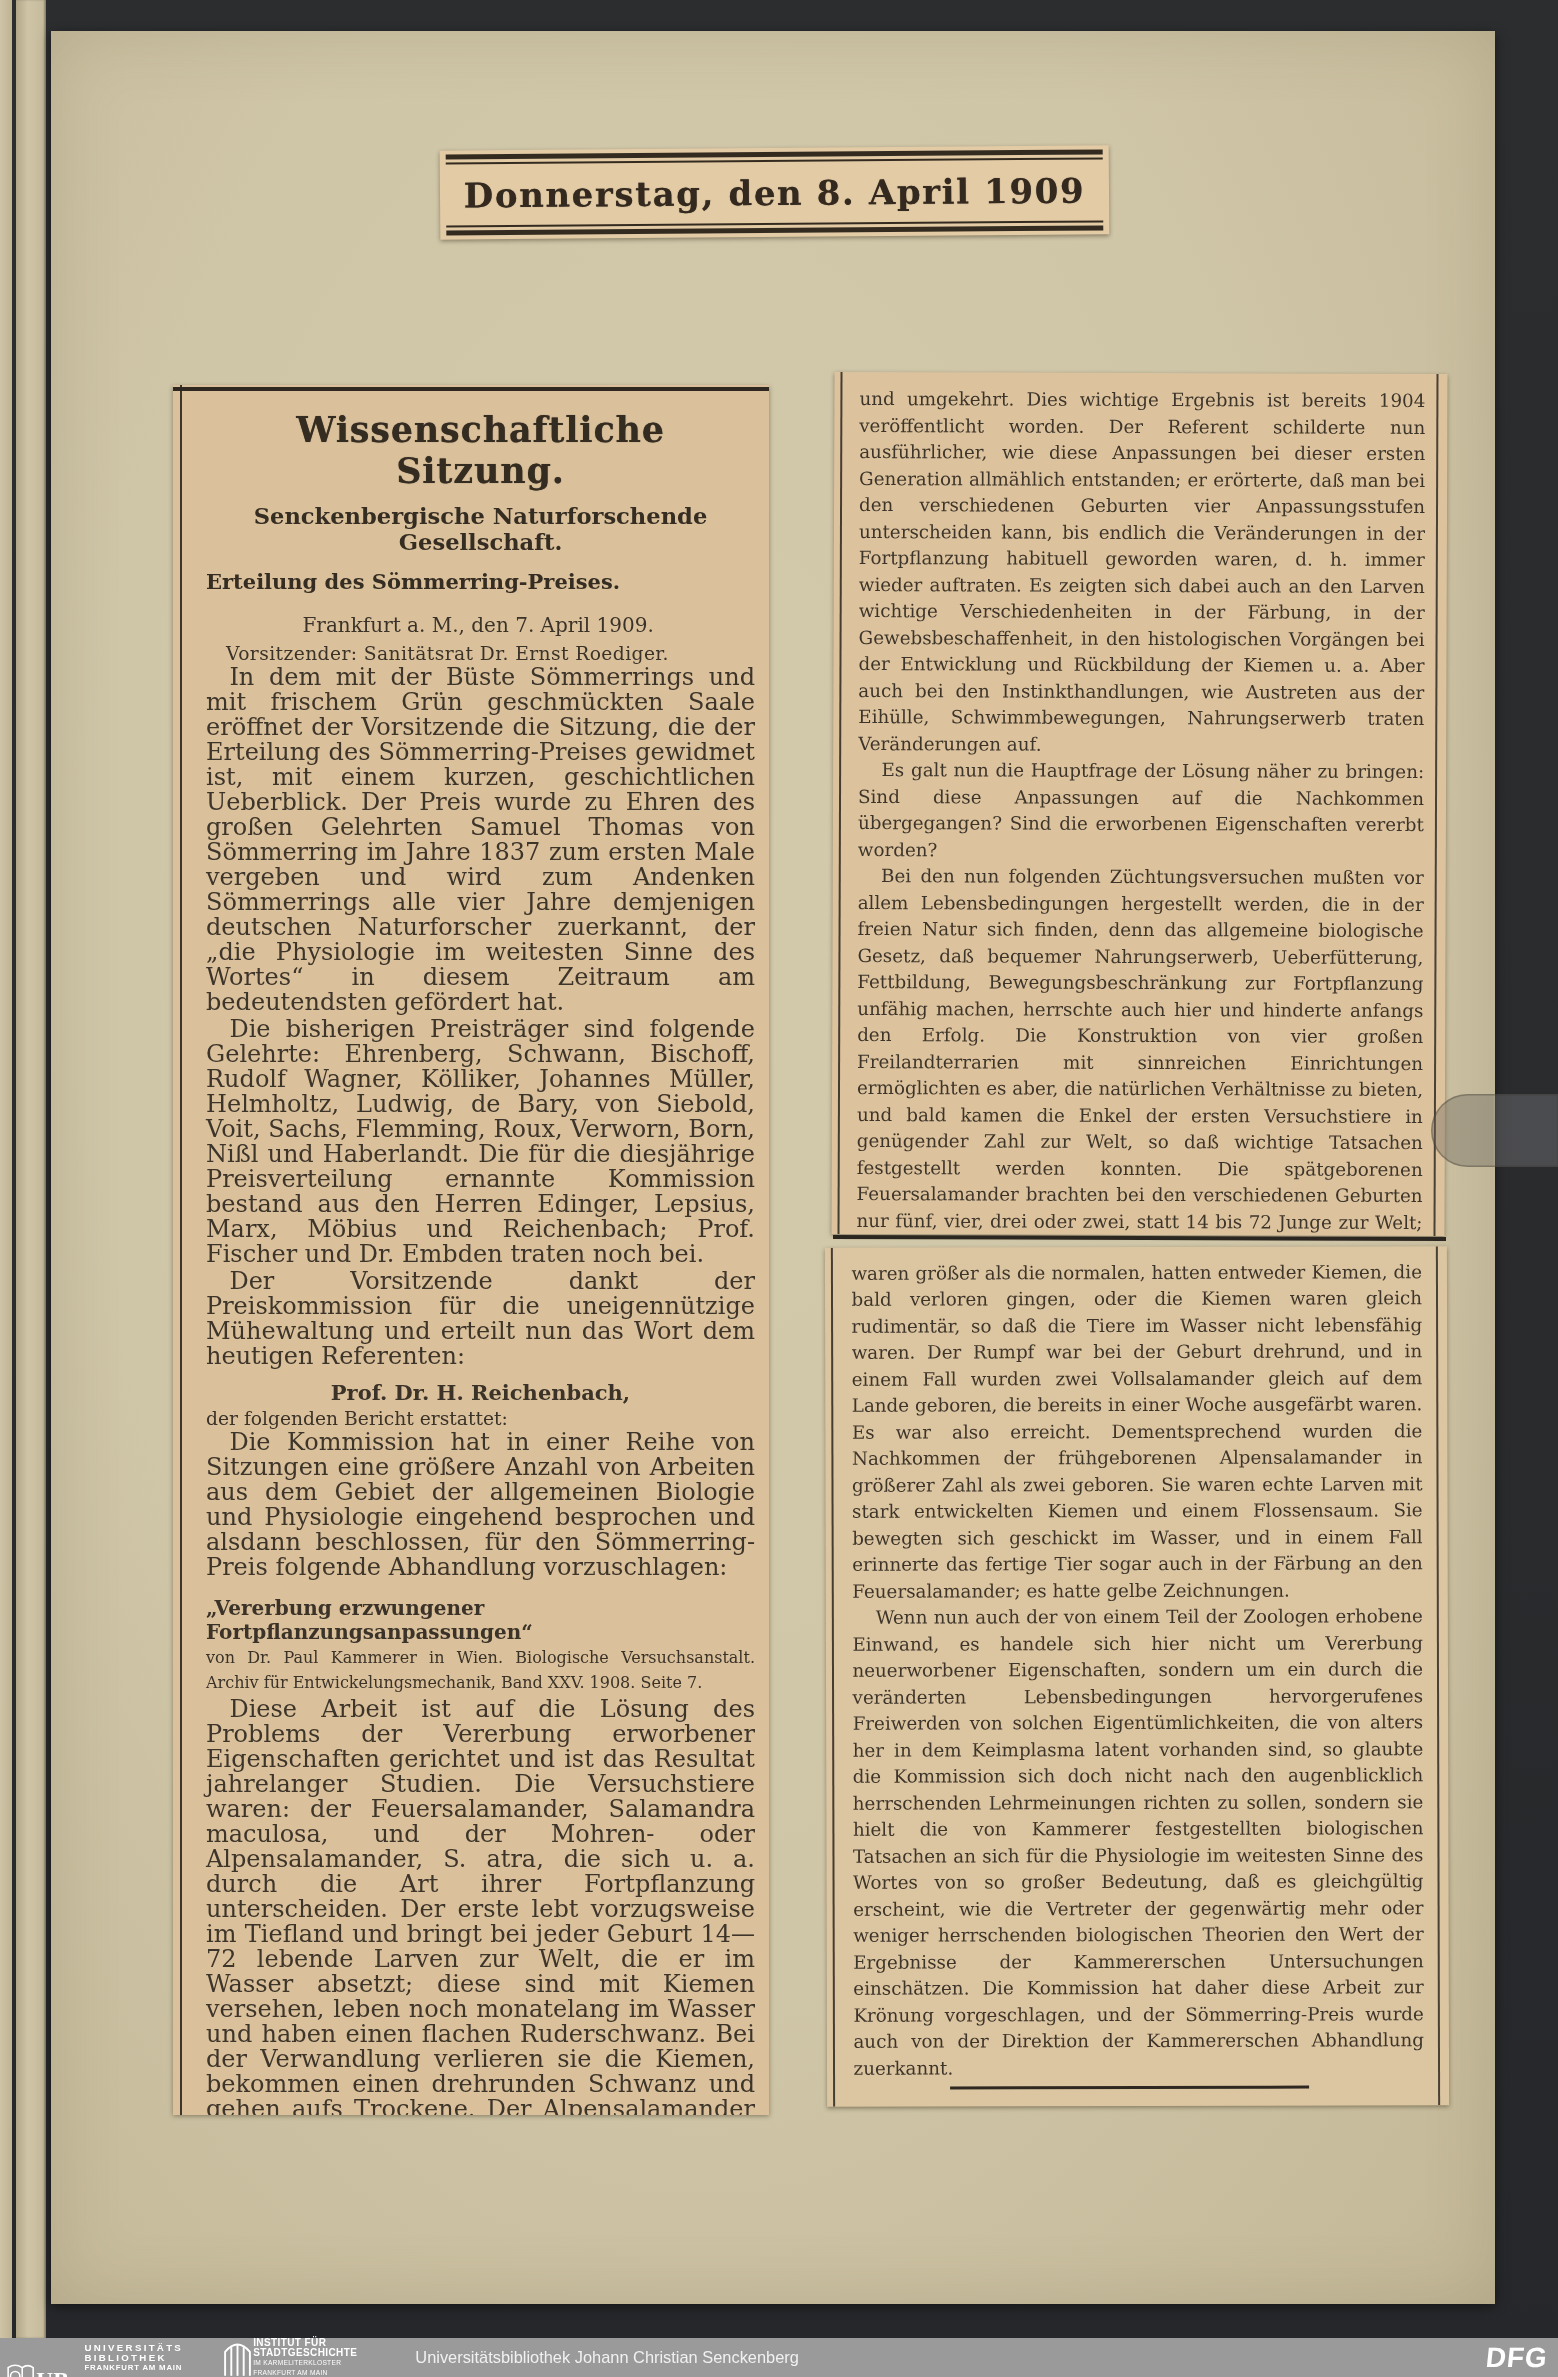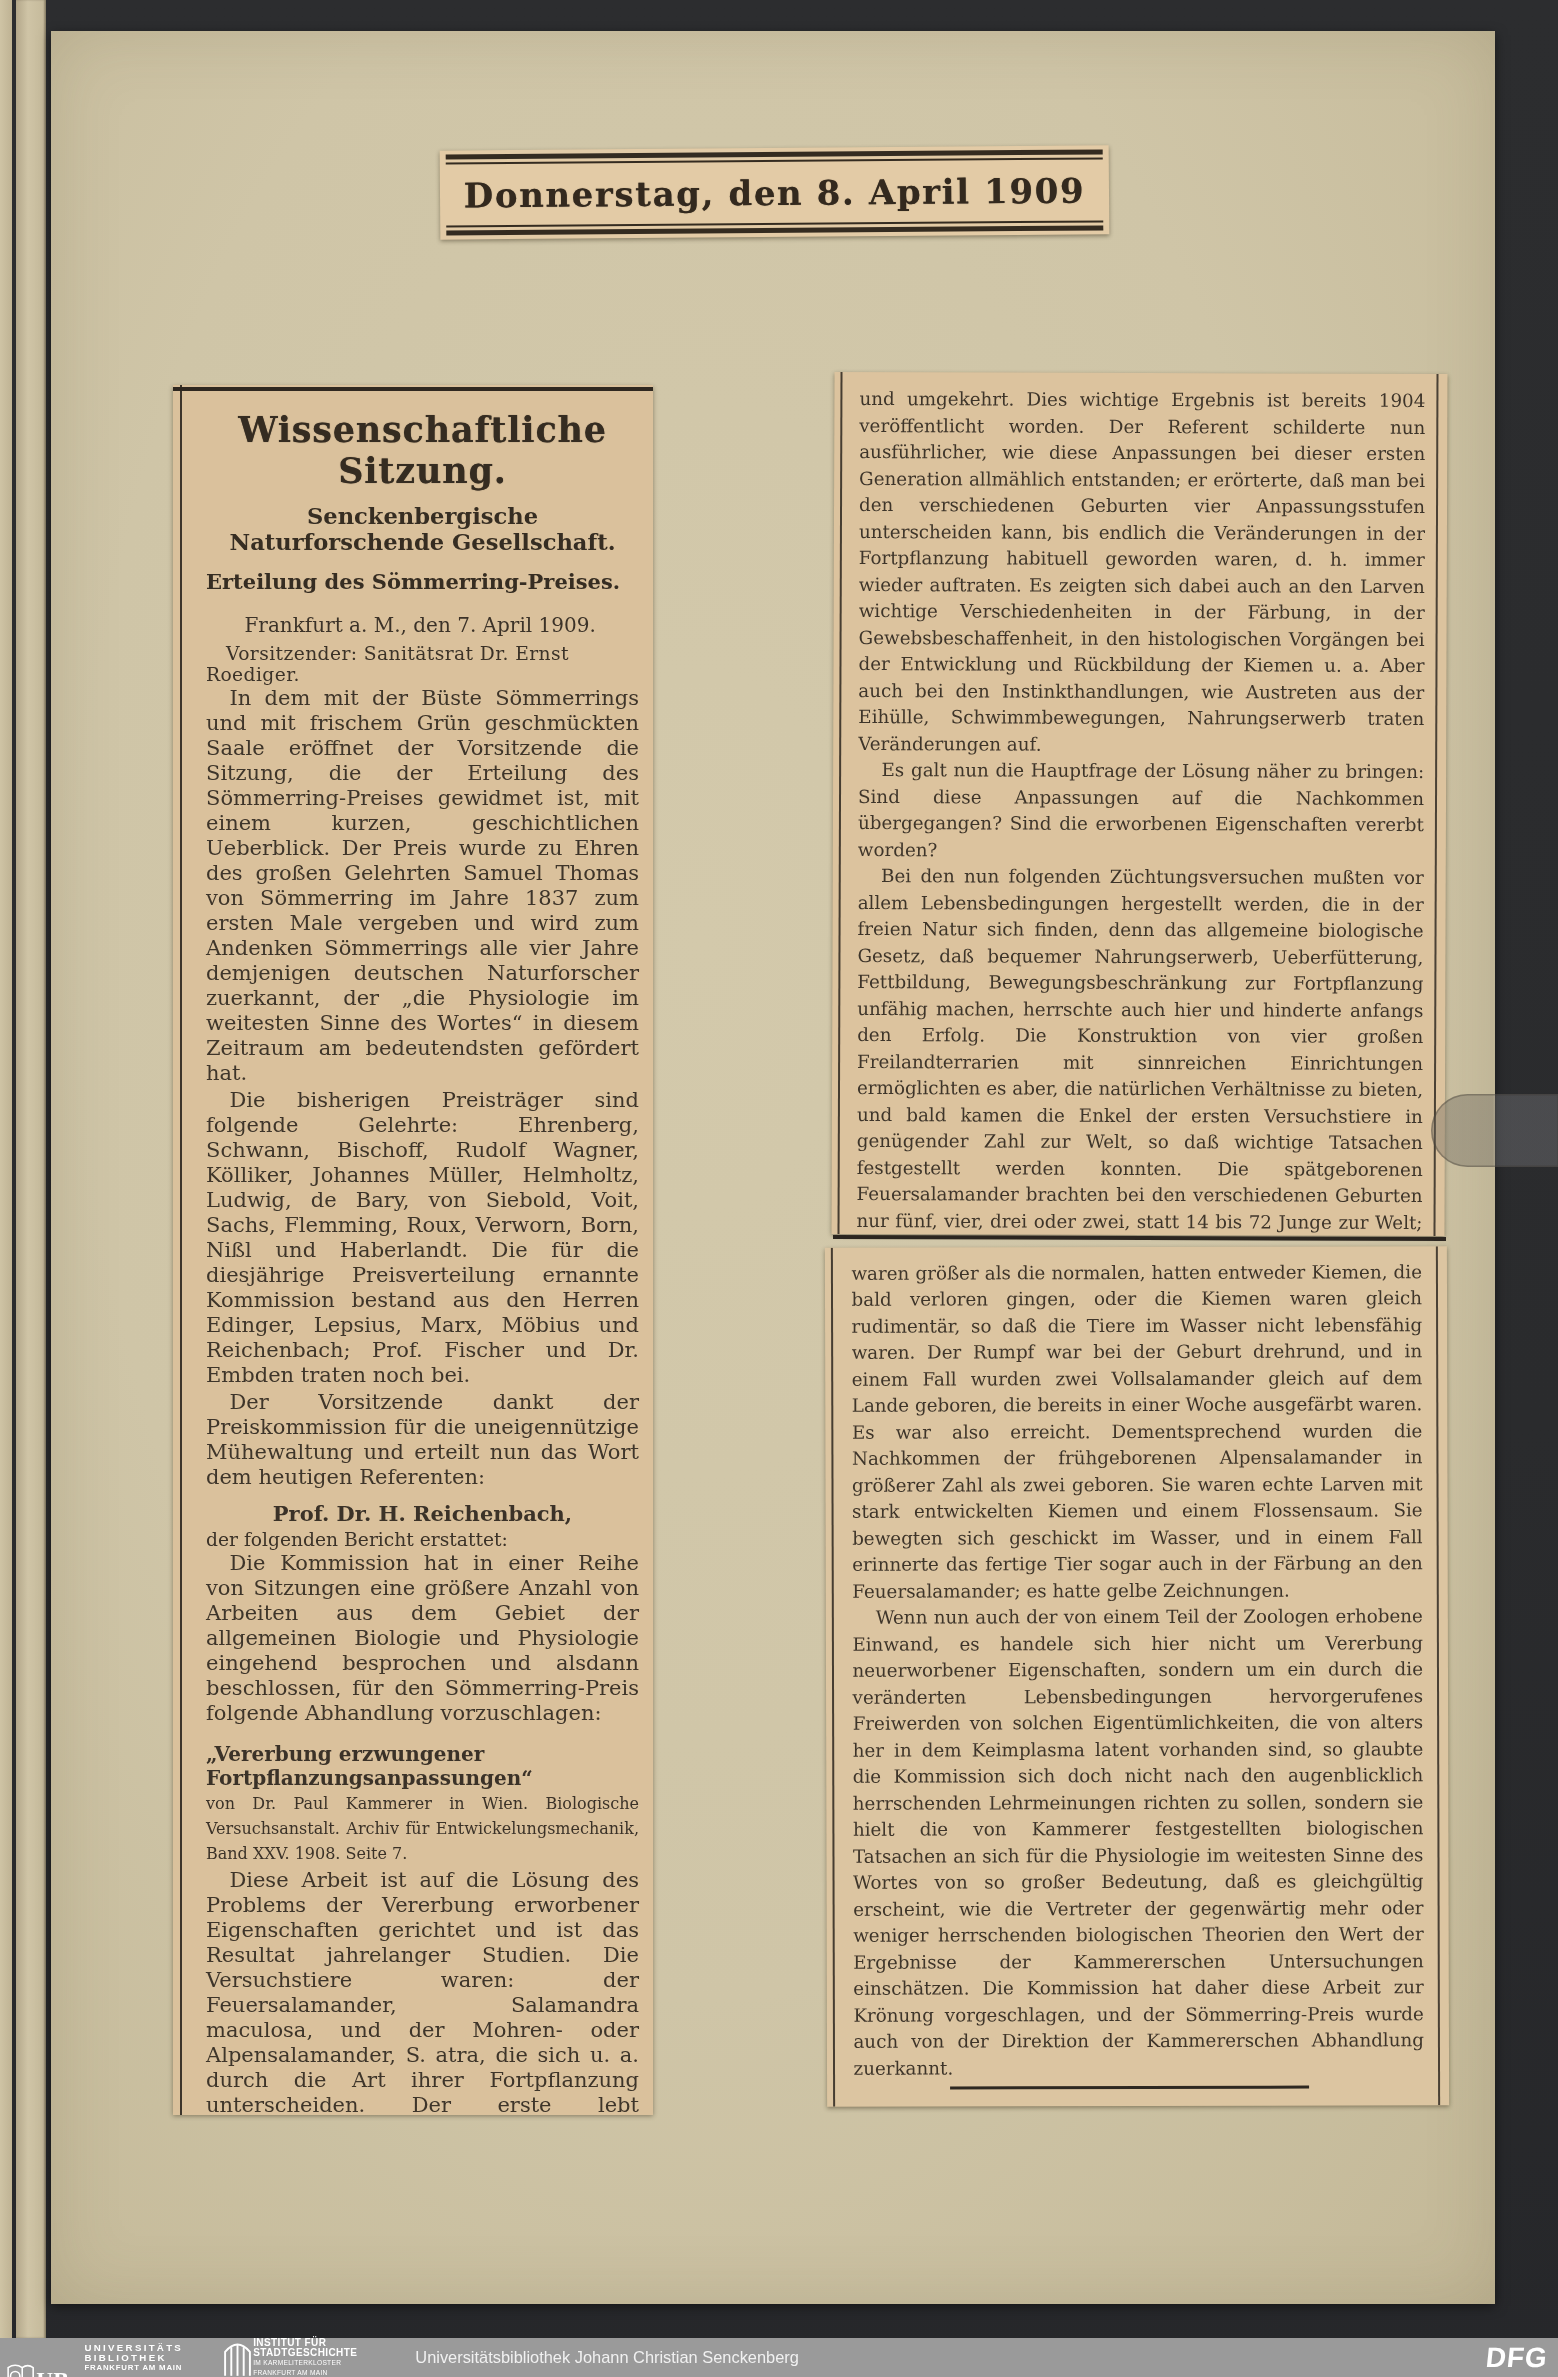--- a/index.html
+++ b/index.html
@@ -34,31 +34,31 @@
   .rule-thick{height:5.5px;background:#342b20;}
   .rule-thin{height:1.6px;background:#342b20;margin-top:3.1px;}
   .rule-thin.b{margin-top:0;margin-bottom:3.1px;}
   .date-text{
     flex:1;display:flex;align-items:center;justify-content:center;
     font-weight:bold;font-size:34px;letter-spacing:1.6px;color:#33291e;
     text-shadow:0 0 0.8px rgba(40,30,20,.6);
   }
   
   .clip-left{
-    left:173px;top:385px;width:480px;height:1730px;background:#dac19c;
+    left:173px;top:385px;width:596px;height:1730px;background:#dac19c;
     padding:12.5px 14px 15.6px 33px;box-sizing:border-box;
   }
   .clip-left::before{content:"";position:absolute;left:7px;top:0;bottom:0;width:1.6px;background:#3d352b;}
   .clip-left::after{content:"";position:absolute;top:2.3px;left:0;right:0;height:3.9px;background:#2f2820;}
   .headline{font-size:35px;font-weight:bold;text-align:center;letter-spacing:0.8px;color:#352c21;margin-top:11px;text-shadow:0 0 0.8px rgba(40,30,20,.7);}
   .subhead{font-size:22.6px;font-weight:bold;text-align:center;margin-top:12.5px;color:#362d22;}
   .subhead2{font-size:21px;font-weight:bold;margin-top:14px;color:#362d22;}
   .dateline{font-size:20px;text-align:center;margin-top:18.7px;padding-right:4.7px;}
   .chairman{font-size:18.7px;margin-top:6.2px;text-indent:20px;letter-spacing:0.4px;}
-  .body-p{font-size:21px;line-height:25px;text-align:justify;text-indent:23.4px;margin:0;color:#3e352a;}
+  .body-p{font-size:24px;line-height:25px;text-align:justify;text-indent:23.4px;margin:0;color:#3e352a;}
   .body-p.no-indent{text-indent:0;}
   .clip-left .body-p{margin-top:1.6px;}
   .referent{font-size:21px;font-weight:bold;text-align:center;margin-top:11px;}
   .referent-sub{font-size:18.7px;margin-top:3.1px;}
   .work-title{font-size:20px;font-weight:bold;margin-top:15.6px;}
   .work-source{font-size:16px;line-height:25px;text-align:justify;margin-top:1px;}
   
   .clip-r1{
     left:833px;top:373px;width:613px;height:862px;background:#dcc39e;
     padding:14px 22px 7.8px 25px;box-sizing:border-box;transform:rotate(0.2deg);

